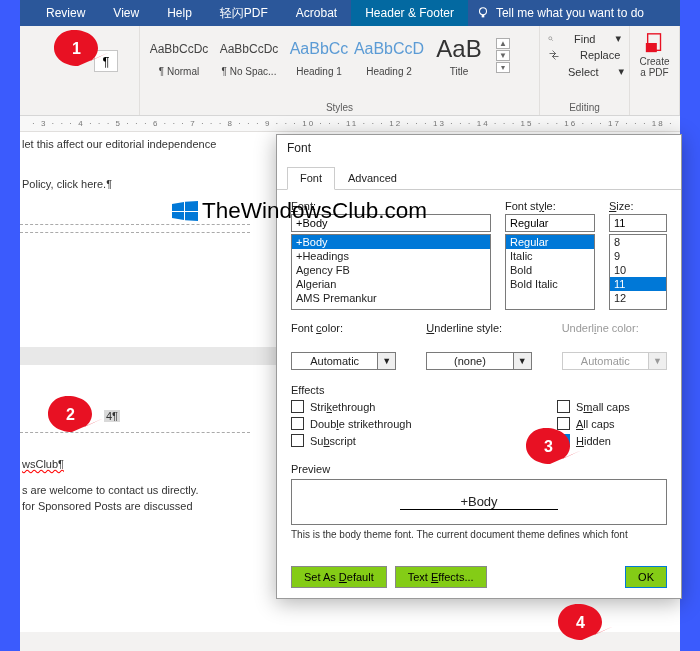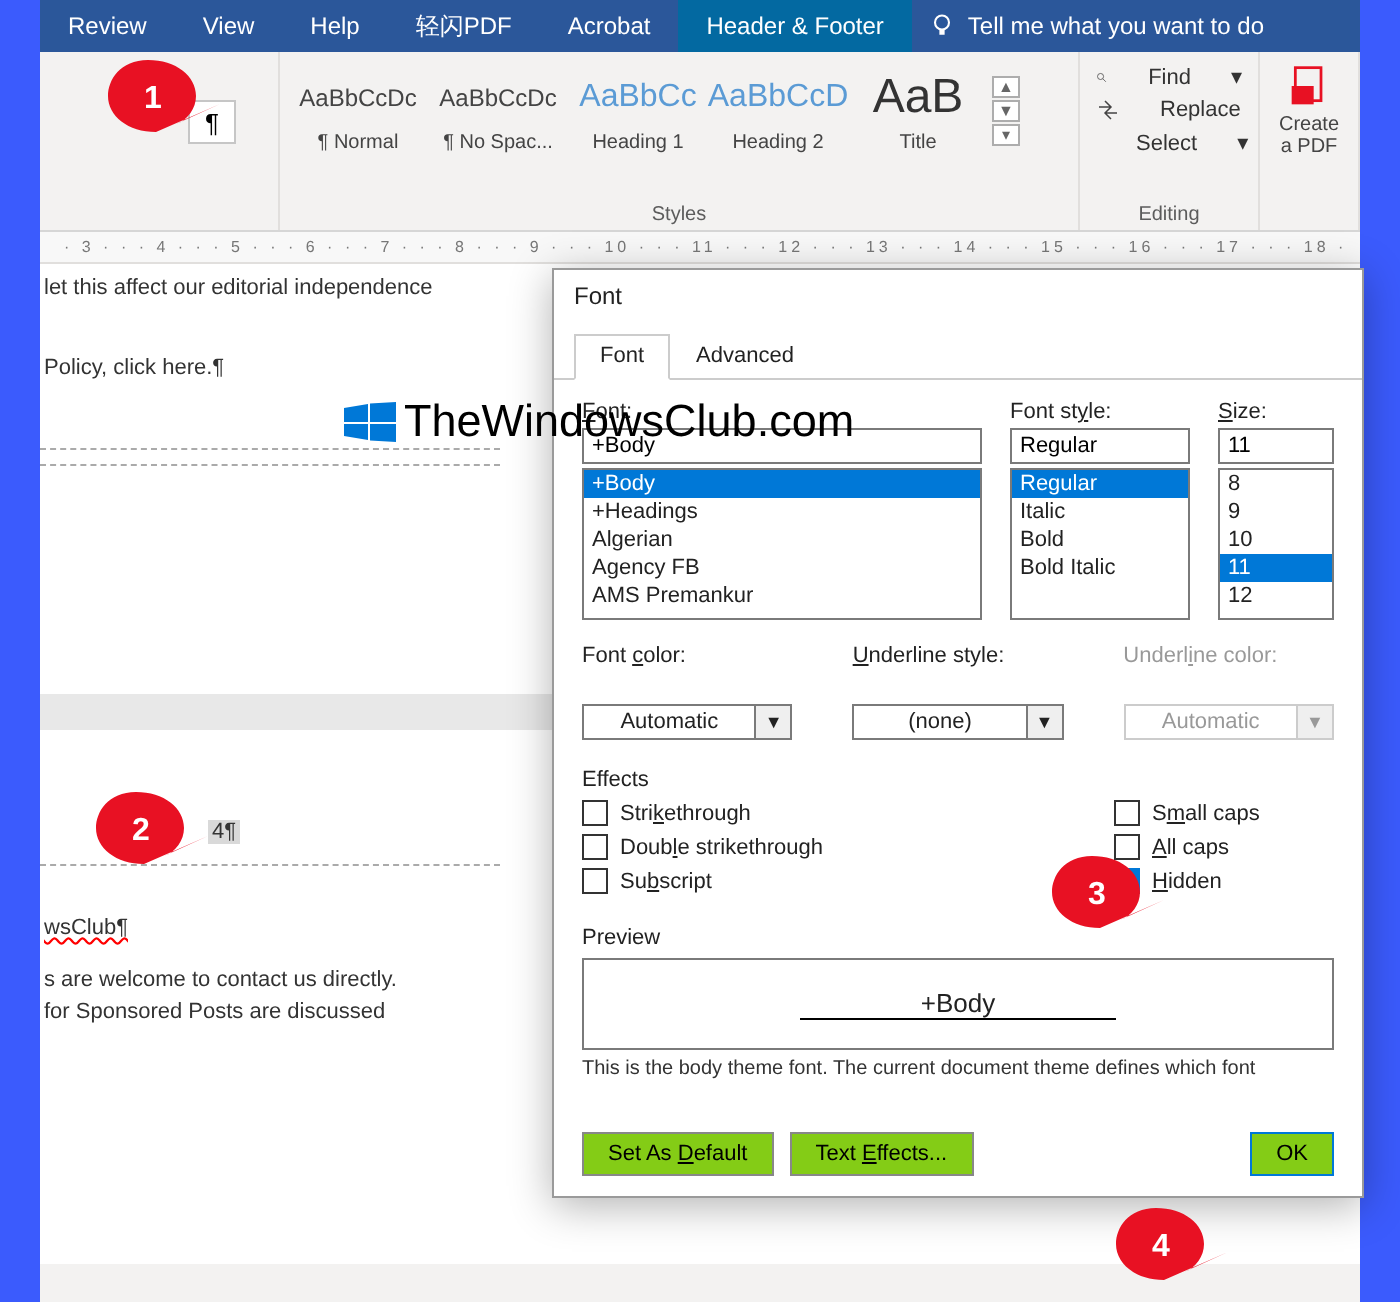--- a/index.html
+++ b/index.html
@@ -1,20 +1,20 @@
 <!DOCTYPE html>
 <html><head>
 <meta charset="utf-8">
 <style>
 * { margin: 0; padding: 0; box-sizing: border-box; font-family: 'Segoe UI', Tahoma, sans-serif; }
 body { background: #3b5bfd; width: 700px; height: 651px; position: relative; overflow: hidden; }
 .app-window { position: absolute; top: 0; left: 20px; right: 20px; bottom: 0; background: #f3f2f1; }
 
 
-.ribbon-tabs { background: #2b579a; height: 26px; display: flex; align-items: center; color: #fff; font-size: 12px; }
+.ribbon-tabs { background: #2b579a; height: 26px; display: flex; align-items: center; color: #fff; font-size: 12px; padding-left: 12px; }
 .ribbon-tab { padding: 0 14px; height: 100%; display: flex; align-items: center; cursor: pointer; }
 .ribbon-tab.active { background: #0369a1; }
 .tell-me { display: flex; align-items: center; gap: 6px; padding: 0 8px; }
 .tell-me svg { width: 14px; height: 14px; }
 
 
 .ribbon-content { background: #f3f2f1; height: 90px; display: flex; border-bottom: 1px solid #d6d6d6; }
 .rg { border-right: 1px solid #e1dfdd; padding: 2px 6px; position: relative; }
 .rg-label { position: absolute; bottom: 2px; left: 0; right: 0; text-align: center; font-size: 10px; color: #5c5c5c; }
 .para-btn { width: 24px; height: 22px; border: 1px solid #c6c6c6; background: #fff; display: flex; align-items: center; justify-content: center; font-size: 13px; margin-top: 22px; margin-left: 68px; }
@@ -200,22 +200,22 @@
     <div class="dlg-tab">Advanced</div>
   </div>
   <div class="dlg-body">
     <div class="row3">
       <div class="col-font">
         <span class="lbl"><span class="u">F</span>ont:</span>
         <input class="txtin" value="+Body" style="">
         <div class="listbox scroll">
           <div class="li sel">+Body</div>
           <div class="li">+Headings</div>
+          <div class="li">Agency FB</div>
           <div class="li">Algerian</div>
-          <div class="li">Agency FB</div>
           <div class="li">AMS Premankur</div>
         </div>
       </div>
       <div class="col-style">
         <span class="lbl">Font st<span class="u">y</span>le:</span>
         <input class="txtin" value="Regular" style="">
         <div class="listbox scroll">
           <div class="li sel">Regular</div>
           <div class="li">Italic</div>
           <div class="li">Bold</div>

